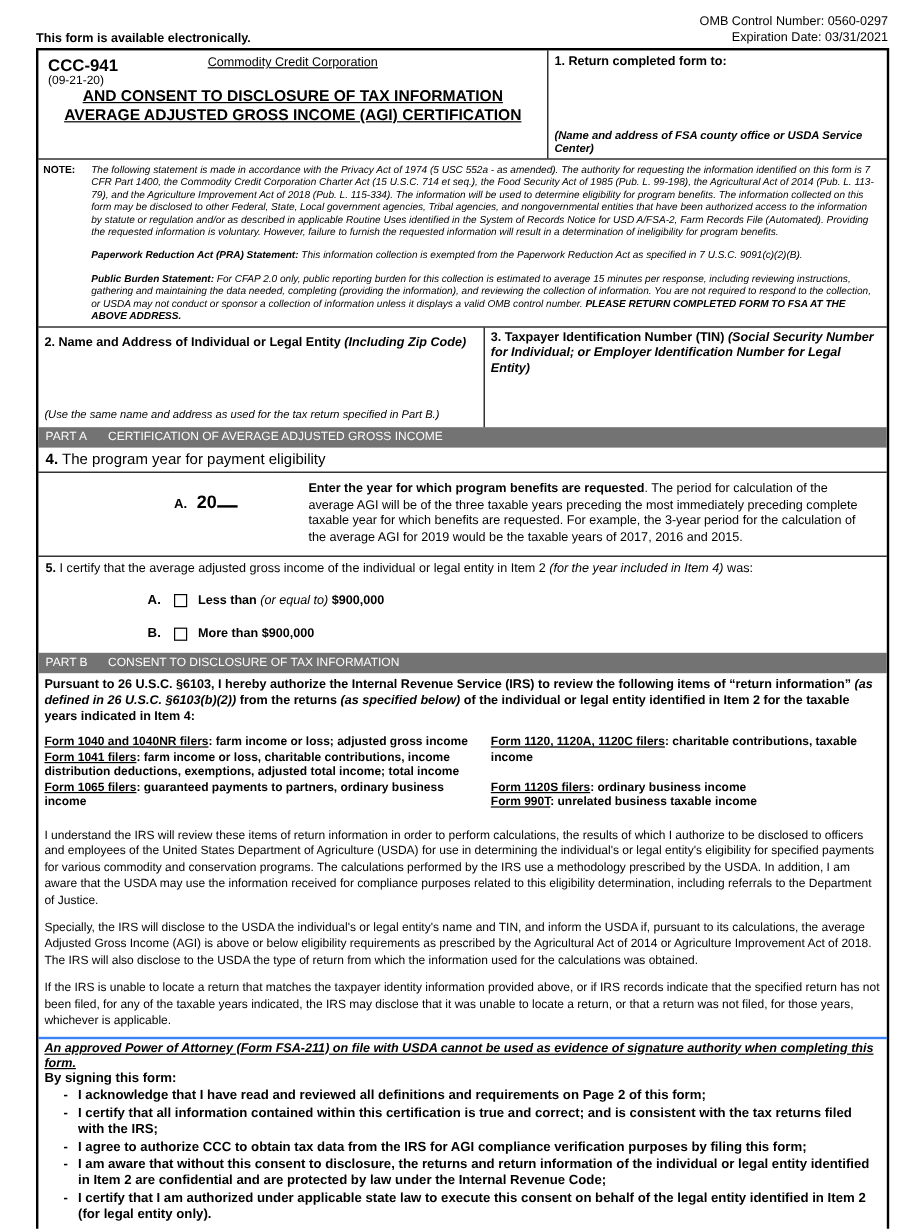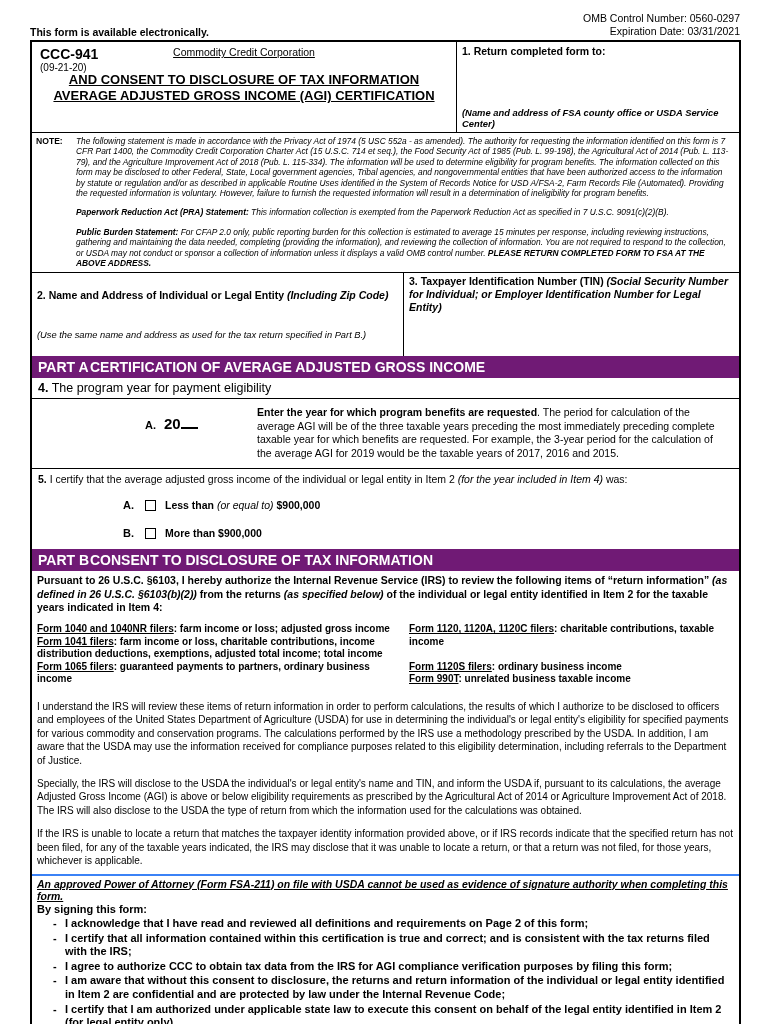--- a/index.html
+++ b/index.html
@@ -26,28 +26,28 @@
   .item1-note { font-weight: 700; font-style: italic; font-size: 9.4px; }
 
   .note-row { border-top: 1px solid #000; display: flex; padding: 3px 8px 4px 4px; font-size: 8.4px; font-style: italic; line-height: 10.4px; }
   .note-label { font-weight: 700; font-style: normal; width: 40px; flex-shrink: 0; font-size: 8.6px; }
   .note-para { margin-bottom: 9px; }
   .note-para:last-child { margin-bottom: 0; }
   .stmt-label { font-weight: 700; }
   .return-notice { font-weight: 700; }
 
   .row23 { border-top: 1px solid #000; display: flex; min-height: 84px; }
-  .cell2 { width: 371px; padding: 16px 5px; display: flex; flex-direction: column; justify-content: flex-end; }
+  .cell2 { width: 371px; padding: 6px 5px; display: flex; flex-direction: column; justify-content: flex-end; }
   .cell-label { font-weight: 700; font-size: 10.5px; line-height: 13px; }
   .italic-run { font-style: italic; }
   .cell2-input { flex: 1; }
   .cell2-note { font-style: italic; font-size: 9.3px; font-weight: 400; }
   .cell3 { flex: 1; border-left: 1px solid #000; padding: 2px 5px; }
 
-  .part-bar { background: #701a75; color: #fff; font-weight: 700; font-size: 14px; padding: 3px 6px; display: flex; }
+  .part-bar { background: #737373; color: #fff; font-weight: 400; font-size: 10px; padding: 3px 6px; display: flex; }
   .part-bar .part-label { width: 52px; flex-shrink: 0; }
 
   .item4-row { padding: 3px 6px; font-size: 12.5px; }
   .num-bold { font-weight: 700; }
 
   .item4a-row { border-top: 1px solid #000; display: flex; padding: 7px 10px 8px 0; }
   .item4a-left { width: 225px; padding-left: 113px; padding-top: 9px; white-space: nowrap; }
   .opt-letter { font-weight: 700; font-size: 11px; }
   .year-prefix { font-weight: 700; font-size: 15px; margin-left: 8px; }
   .year-blank { display: inline-block; width: 17px; height: 13px; border-bottom: 2px solid #000; }

